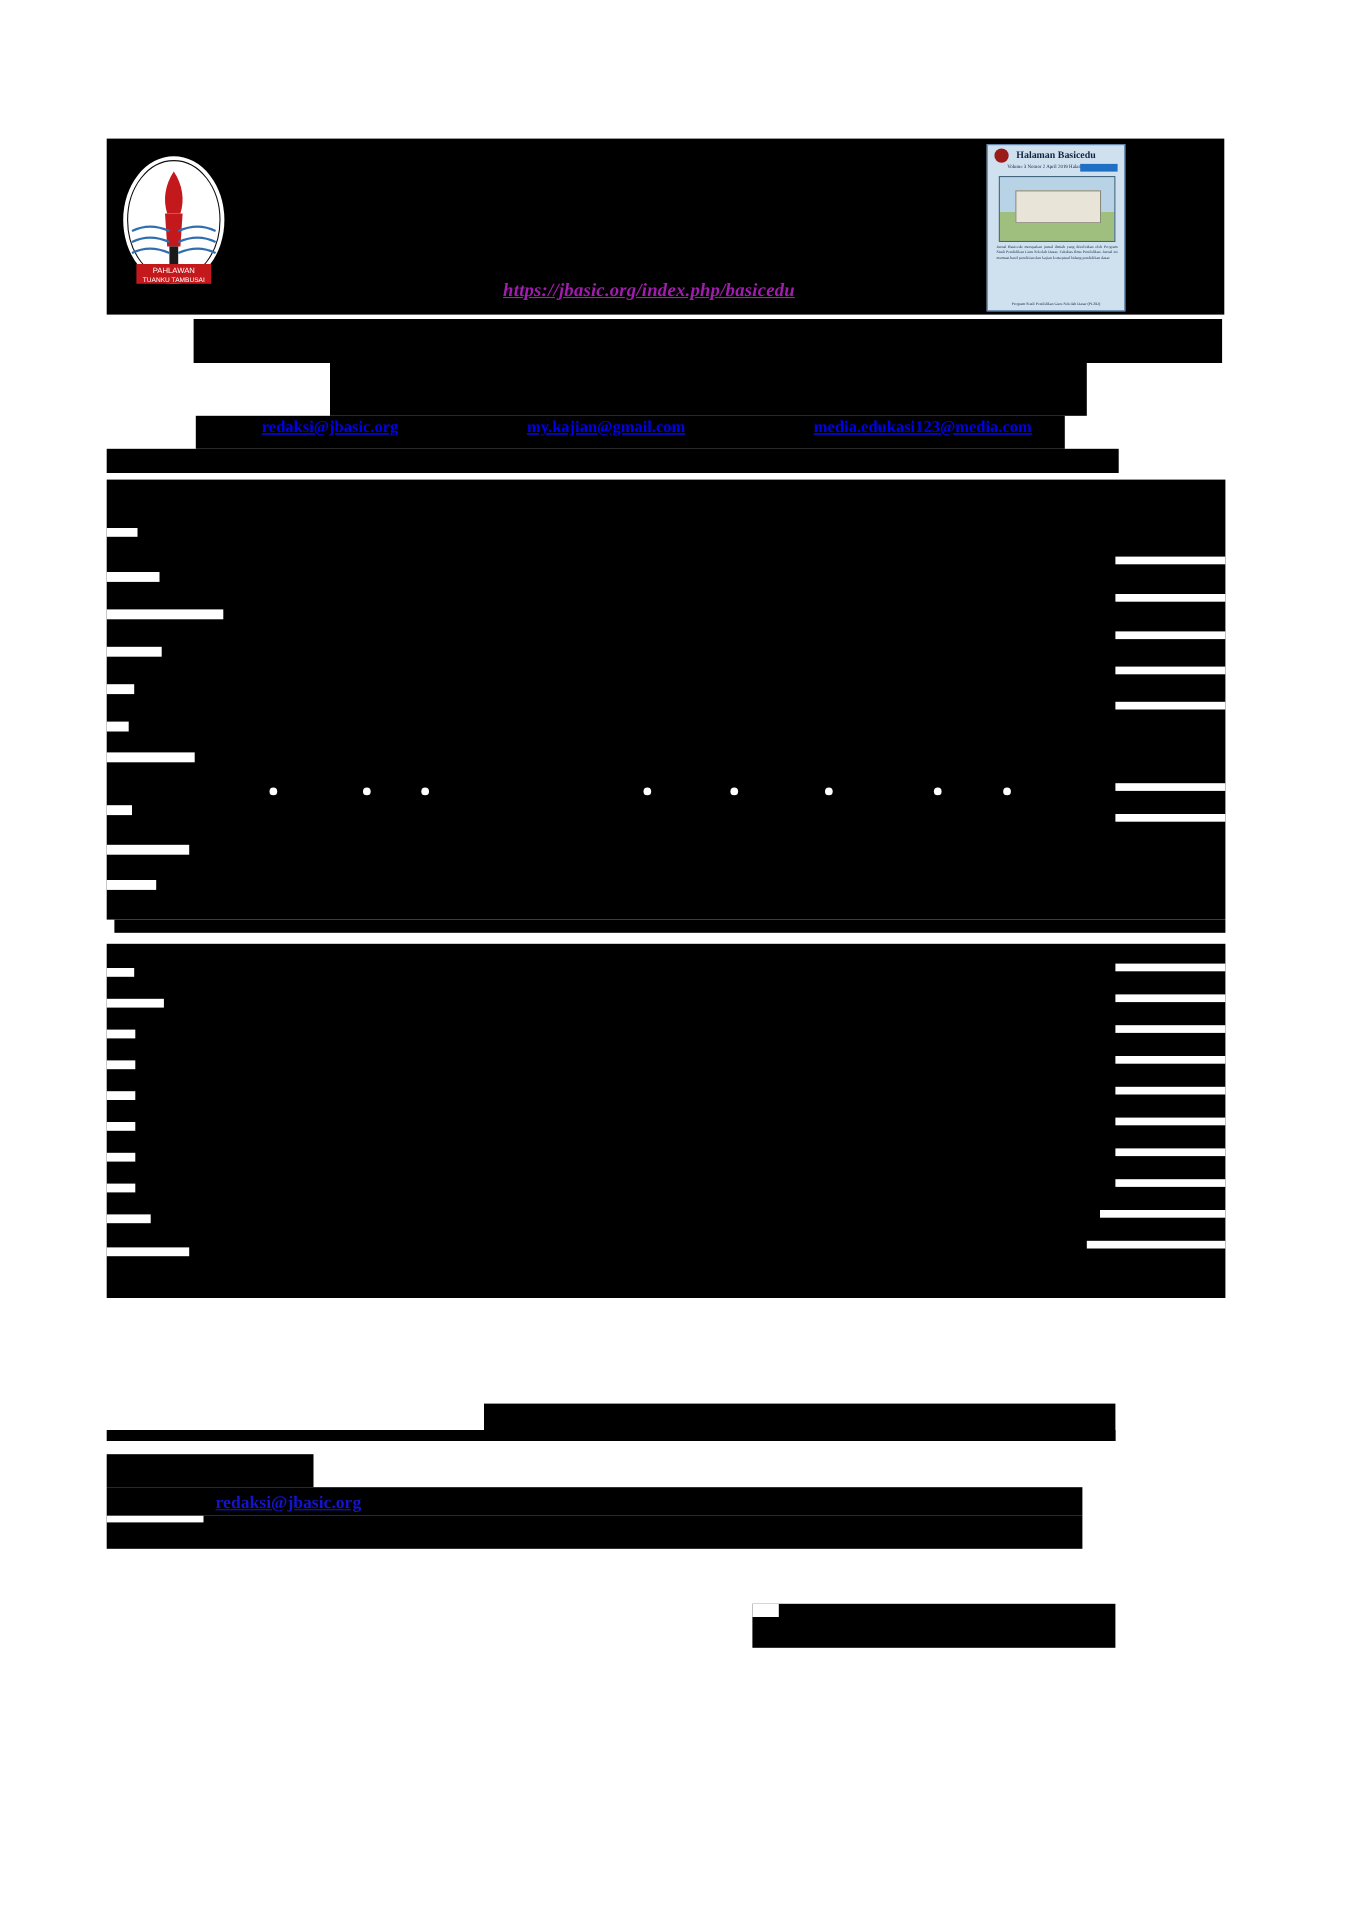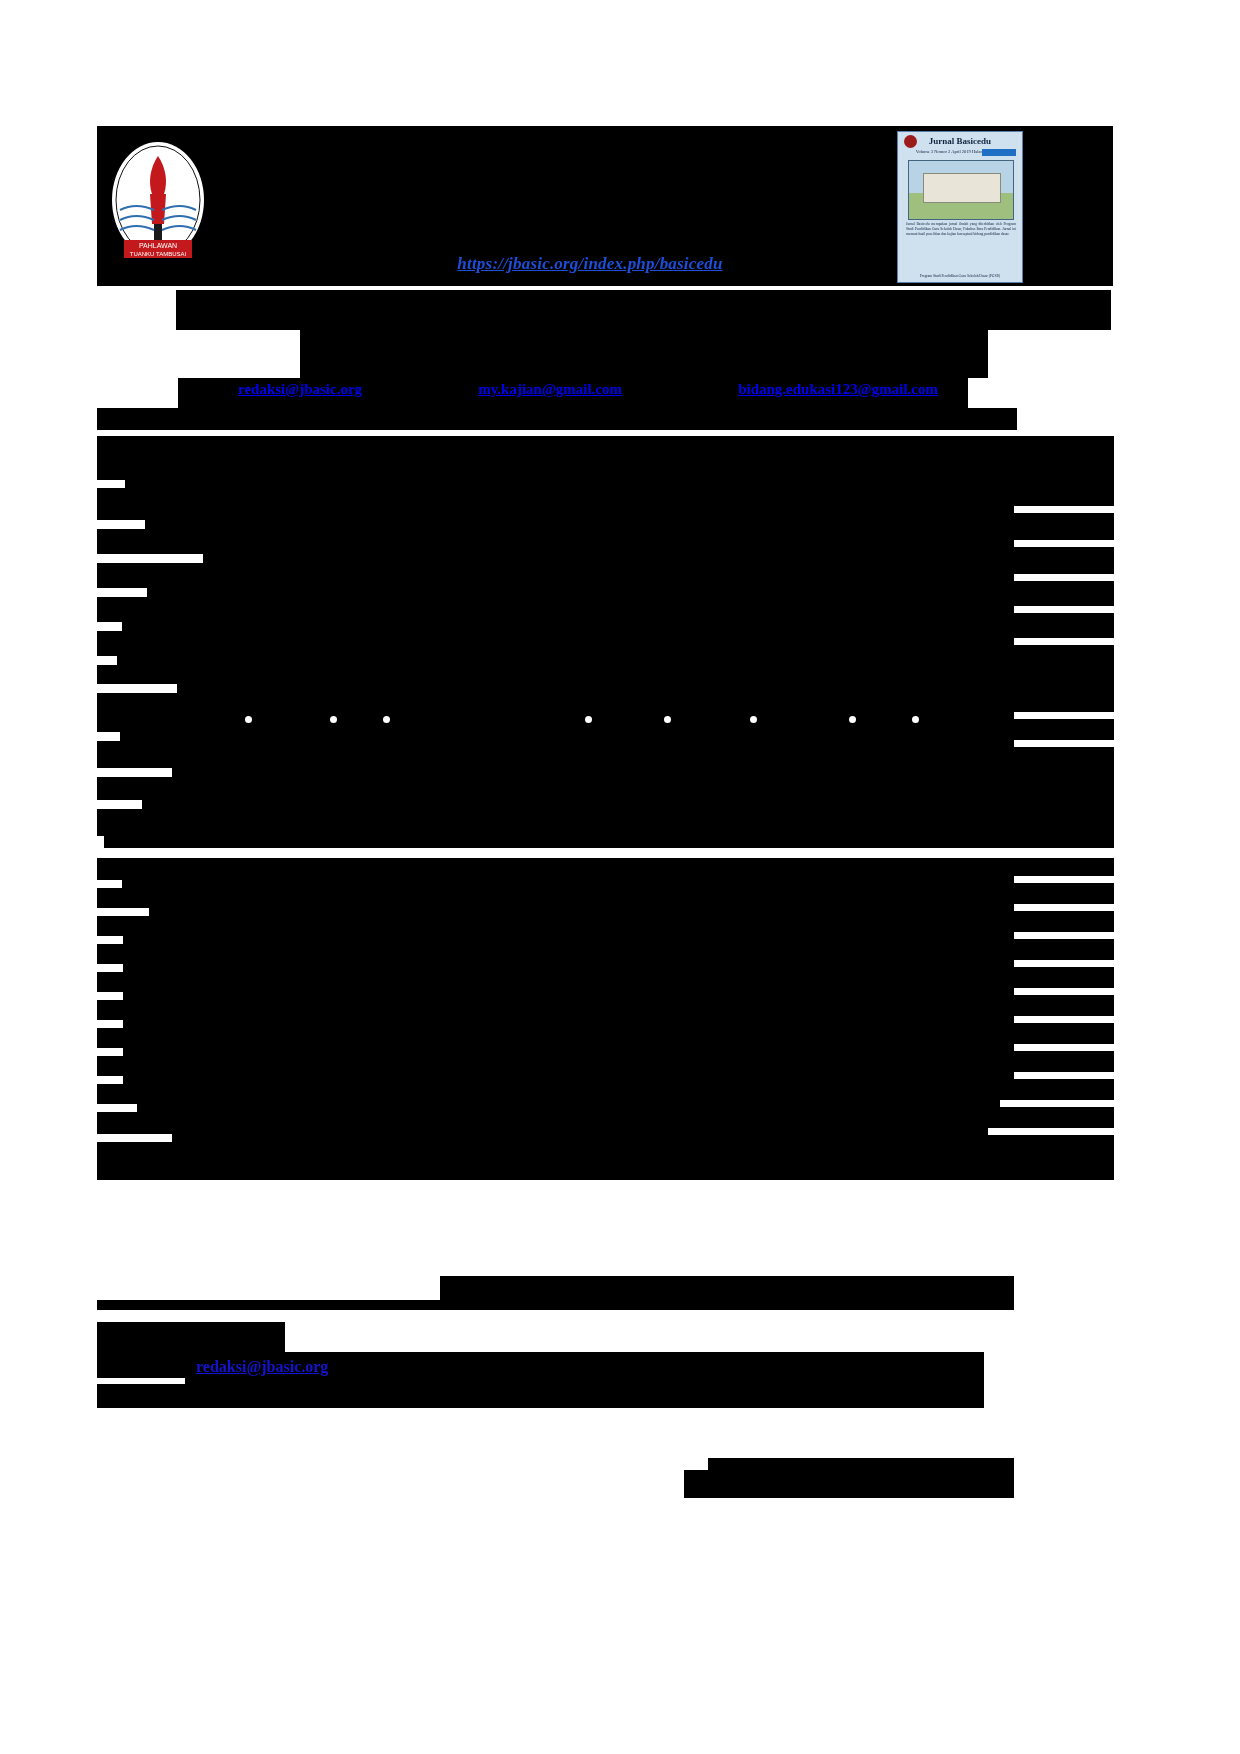--- a/index.html
+++ b/index.html
@@ -129,21 +129,21 @@
 
   .journal-url {
     position: absolute;
     left: 0;
     top: 254px;
     width: 1180px;
     text-align: center;
     font-size: 17px;
     font-weight: bold;
     font-style: italic;
-    color: #1d4ed8;
+    color: #a21caf;
     text-decoration: underline;
     letter-spacing: 0.2px;
   }
 
   
   .band-1 {
     position: absolute;
     left: 176px;
     top: 290px;
     width: 935px;
@@ -238,40 +238,40 @@
         <path d="M52 92 Q70 84 86 92"></path>
       </g>
       <rect x="14" y="102" width="68" height="18" fill="#c3191c"></rect>
       <text x="48" y="110" font-size="7" text-anchor="middle" fill="#ffffff" font-family="Liberation Sans, sans-serif">PAHLAWAN</text>
       <text x="48" y="118" font-size="6" text-anchor="middle" fill="#ffffff" font-family="Liberation Sans, sans-serif">TUANKU TAMBUSAI</text>
     </svg>
   </div>
 
   <div class="cover-right">
     <div class="cov-crest"></div>
-    <div class="cov-title">Jurnal Basicedu</div>
+    <div class="cov-title">Halaman Basicedu</div>
     <div class="cov-sub">Volume 3 Nomor 2 April 2019 Halaman 000-000</div>
     <div class="cov-badge"></div>
     <div class="cov-photo">
         <div class="bldg"></div>
       </div>
     <div class="cov-text">Jurnal Basicedu merupakan jurnal ilmiah yang diterbitkan oleh Program Studi Pendidikan Guru Sekolah Dasar, Fakultas Ilmu Pendidikan. Jurnal ini memuat hasil penelitian dan kajian konseptual bidang pendidikan dasar.</div>
     <div class="cov-footer">Program Studi Pendidikan Guru Sekolah Dasar (PGSD)</div>
   </div>
 
   <a class="journal-url" href="#">https://jbasic.org/index.php/basicedu</a>
 
   <div class="band-1"></div>
   <div class="band-2"></div>
   <div class="band-3"></div>
 
   <div class="emails">
     <a href="#">redaksi@jbasic.org</a>
     <a href="#">my.kajian@gmail.com</a>
-    <a href="#">bidang.edukasi123@gmail.com</a>
+    <a href="#">media.edukasi123@media.com</a>
   </div>
 
   <div class="band-4"></div>
 
   <div class="blk" style="left:97px; top:436px; width:1017px; height:400px;"></div>
 
   <div class="wline" style="left:97px; top:480px; width:28px; height:8px;"></div>
   <div class="wline" style="left:97px; top:520px; width:48px; height:9px;"></div>
   <div class="wline" style="left:97px; top:554px; width:106px; height:9px;"></div>
   <div class="wline" style="left:97px; top:588px; width:50px; height:9px;"></div>

